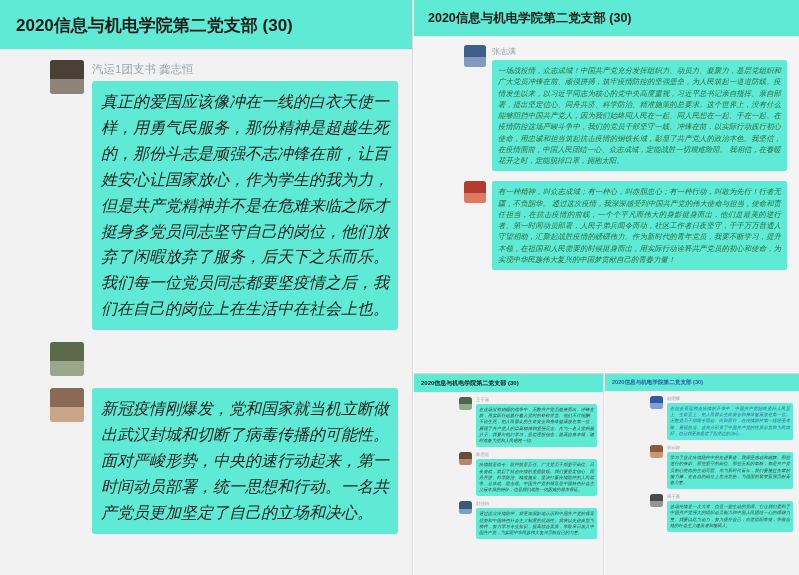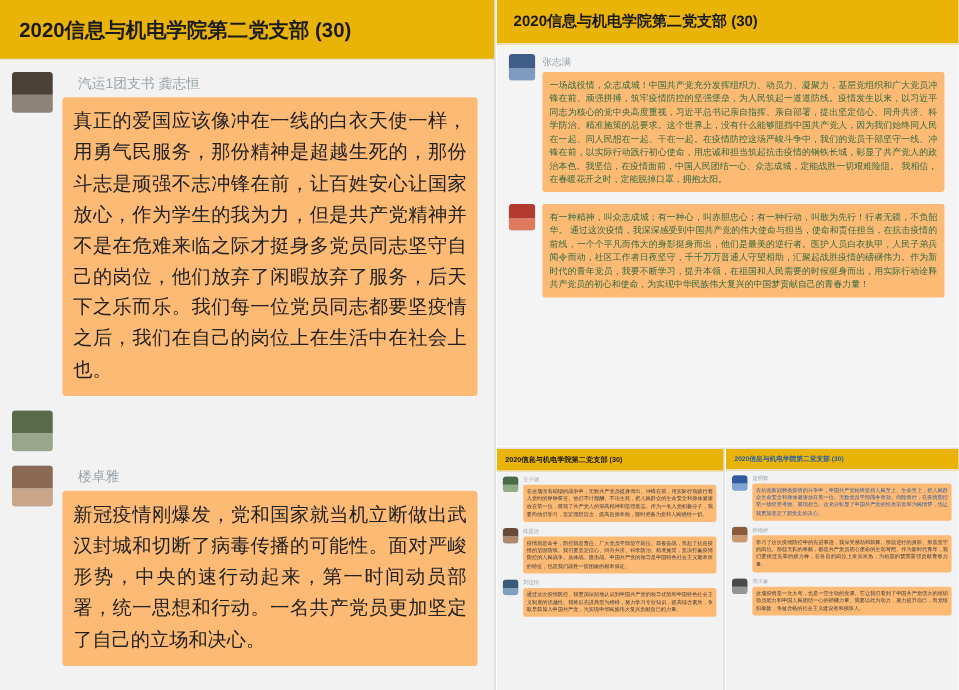--- a/index.html
+++ b/index.html
@@ -24,21 +24,21 @@
   
   .panel {
     position: absolute;
     background: #f2f2f2;
     box-sizing: border-box;
     overflow: hidden;
   }
   .panel-title {
     font-weight: bold;
     color: #1a1a1a;
-    background: #eab308;
+    background: #5eead4;
     box-sizing: border-box;
   }
   .msg {
     display: flex;
     align-items: flex-start;
     box-sizing: border-box;
   }
   .avatar {
     flex: 0 0 auto;
     border-radius: 3px;
@@ -57,43 +57,44 @@
     height: 45%;
   }
   .msg-body {
     flex: 1 1 auto;
     min-width: 0;
   }
   .sender {
     color: #9aa3ab;
   }
   .bubble {
-    background: #fdba74;
+    background: #5eead4;
     color: #222222;
     box-sizing: border-box;
     word-wrap: break-word;
     overflow-wrap: break-word;
     text-align: justify;
+    font-style: italic;
   }
 
   
   #panel-a {
     left: 0; top: 0;
     width: 413px;
     height: 575px;
     border-right: 1px solid #d8d8d8;
   }
   #panel-a .panel-title {
     font-size: 17px;
     padding: 14px 0 12px 16px;
     border-bottom: 1px solid #e6e6e6;
   }
   #panel-a .msg { padding: 10px 14px 2px 10px; }
   #panel-a .avatar { width: 34px; height: 34px; margin-right: 8px; }
-  #panel-a .sender { font-size: 11.5px; margin: 2px 0 4px 13px; }
+  #panel-a .sender { font-size: 11.5px; margin: 2px 0 4px 0; }
   #panel-a .bubble {
     font-size: 16px;
     line-height: 1.62;
     padding: 8px 9px;
     border-radius: 3px;
   }
 
   
   #panel-b {
     left: 414px; top: 0;
@@ -161,21 +162,21 @@
   #panel-d .sender { font-size: 4.4px; margin: 0 0 2px 0; }
   #panel-d .bubble {
     font-size: 4.3px;
     line-height: 1.45;
     padding: 3px 3px;
     border-radius: 2px;
     color: #3a3a3a;
   }
   #panel-d .bubble.blue { color: #2f5aa0; }
 
-  .scroll-col { overflow: hidden; }
+  .scroll-col { overflow: hidden; padding-left: 40px; }
 </style>
 </head>
 <body>
 
 <div class="screen">
 
   <div class="panel" id="panel-a">
     <div class="panel-title">2020信息与机电学院第二党支部 (30)</div>
     <div class="scroll-col">
 
@@ -198,21 +199,20 @@
         <div class="msg-body">
         </div>
       </div>
 
       <div class="msg">
         <div class="avatar">
           <div class="av-top" style="background:#8a6a55"></div>
           <div class="av-bot" style="background:#c9a58a"></div>
         </div>
         <div class="msg-body">
-          <div class="sender">楼卓雅</div>
           <div class="bubble">新冠疫情刚爆发，党和国家就当机立断做出武汉封城和切断了病毒传播的可能性。面对严峻形势，中央的速行动起来，第一时间动员部署，统一思想和行动。一名共产党员更加坚定了自己的立场和决心。</div>
         </div>
       </div>
 
     </div>
   </div>
 
   <div class="panel" id="panel-b">
     <div class="panel-title">2020信息与机电学院第二党支部 (30)</div>
     <div class="scroll-col">
@@ -229,21 +229,21 @@
         </div>
       </div>
 
       <div class="msg">
         <div class="avatar">
           <div class="av-top" style="background:#b23a2e"></div>
           <div class="av-bot" style="background:#e07a5f"></div>
         </div>
         <div class="msg-body">
           <div class="bubble">有一种精神，叫众志成城；有一种心，叫赤胆忠心；有一种行动，叫敢为先行！行者无疆，不负韶华。
-通过这次疫情，我深深感受到中国共产党的伟大使命与担当，使命和责任担当，在抗击疫情的前线，一个个平凡而伟大的身影挺身而出，他们是最美的逆行者。医护人员白衣执甲，人民子弟兵闻令而动，社区工作者日夜坚守，千千万万普通人守望相助，汇聚起战胜疫情的磅礴伟力。作为新时代的青年党员，我要不断学习，提升本领，在祖国和人民需要的时候挺身而出，用实际行动诠释共产党员的初心和使命，为实现中华民族伟大复兴的中国梦贡献自己的青春力量！</div>
+通过这次疫情，我深深感受到中国共产党的伟大使命与担当，使命和责任担当，在抗击疫情的前线，一个个平凡而伟大的身影挺身而出，他们是最美的逆行者。第一时间动员部署，人民子弟兵闻令而动，社区工作者日夜坚守，千千万万普通人守望相助，汇聚起战胜疫情的磅礴伟力。作为新时代的青年党员，我要不断学习，提升本领，在祖国和人民需要的时候挺身而出，用实际行动诠释共产党员的初心和使命，为实现中华民族伟大复兴的中国梦贡献自己的青春力量！</div>
         </div>
       </div>
 
     </div>
   </div>
 
   <div class="panel" id="panel-c">
     <div class="panel-title">2020信息与机电学院第二党支部 (30)</div>
     <div class="scroll-col">
 

